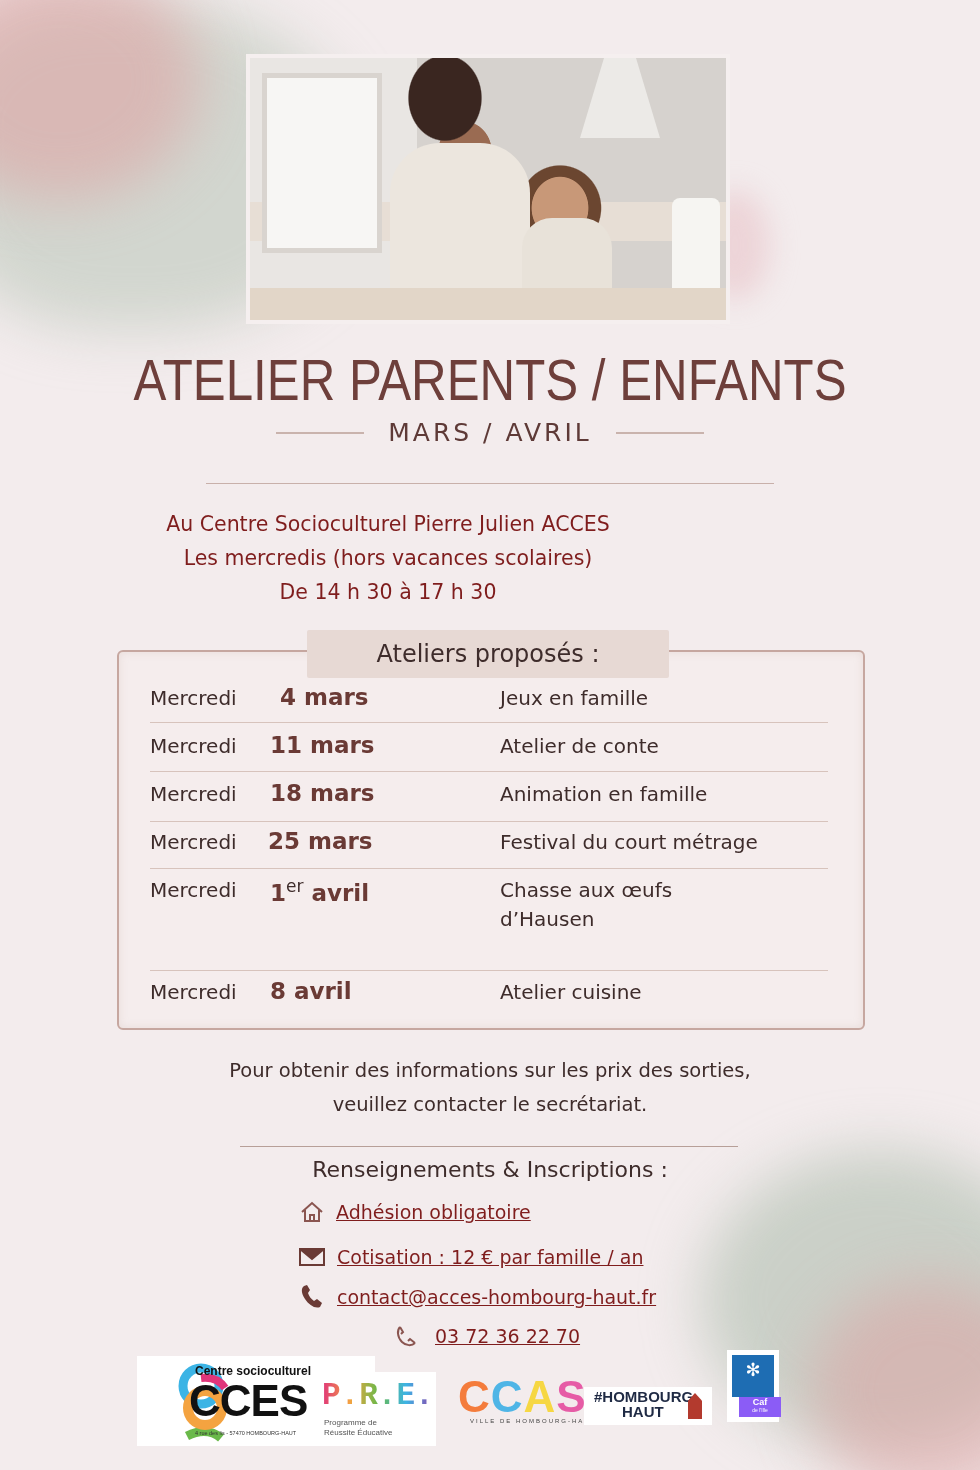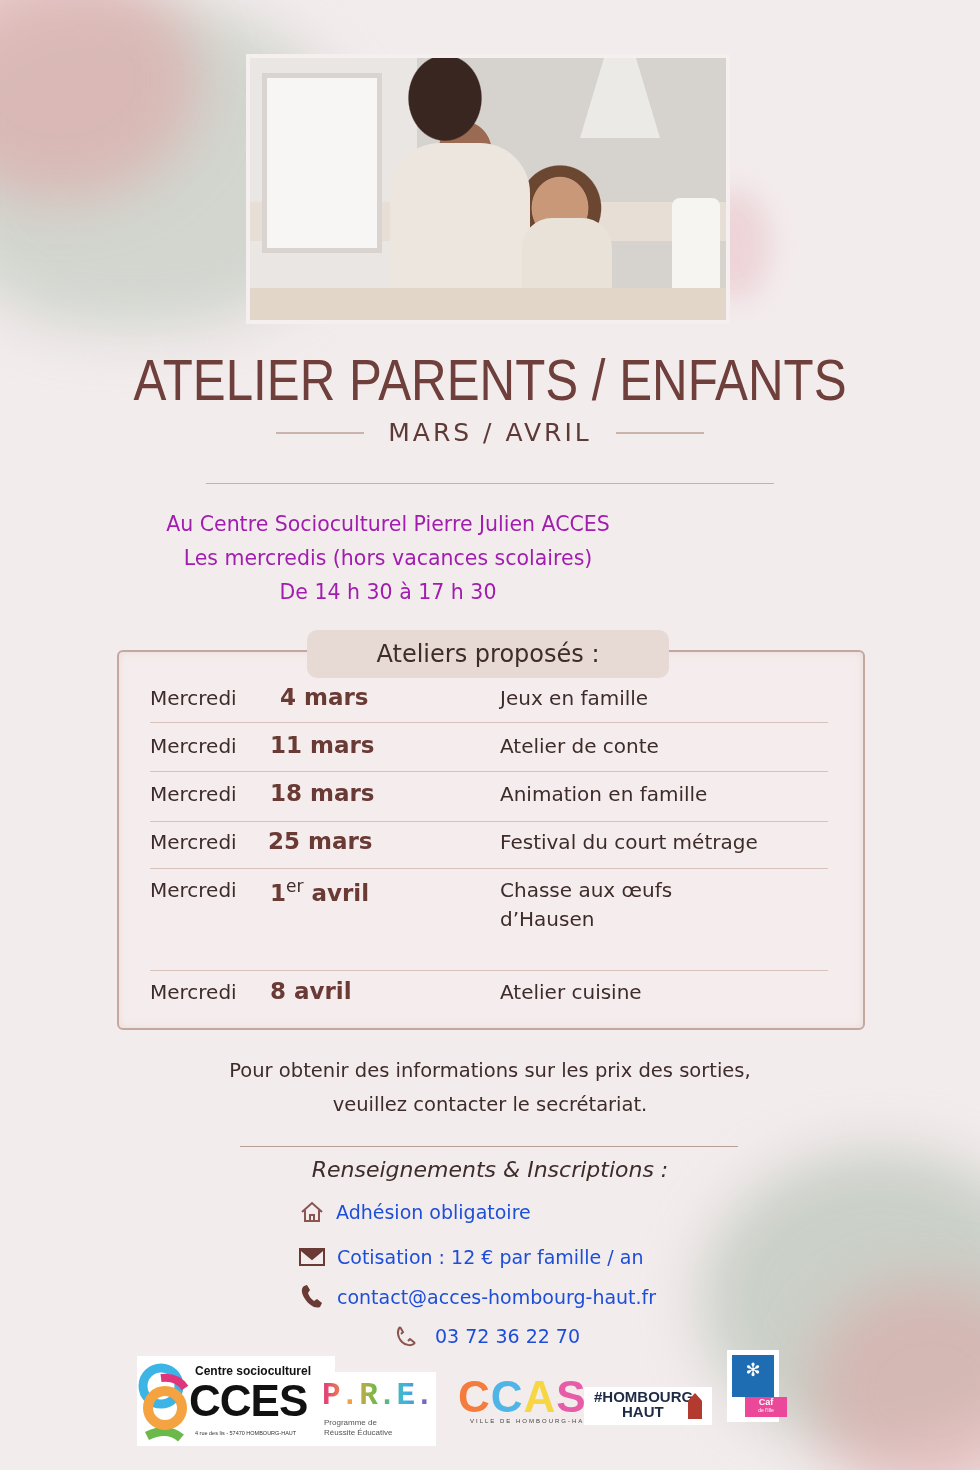--- a/index.html
+++ b/index.html
@@ -39,47 +39,47 @@
     position:absolute; left:0; width:980px; top:346px; text-align:center;
     font-family:"Liberation Sans", sans-serif; font-size:58px; color:#6e3f3b;
     letter-spacing:0px; transform:scaleX(0.85); transform-origin:center;
   }
   .subtitle-row { position:absolute; left:0; width:980px; top:418px; display:flex; justify-content:center; align-items:center; gap:24px; }
   .subtitle-row .rule { width:88px; height:2px; background:#c9b3ad; }
   .subtitle { font-family:"DejaVu Sans", sans-serif; font-size:25px; letter-spacing:3px; color:#5e3a37; }
 
   .hr-top { position:absolute; left:206px; top:483px; width:568px; height:1px; background:#c8b0aa; }
 
-  .venue { position:absolute; left:0; width:776px; top:507px; text-align:center; font-size:20.5px; line-height:34px; color:#a21caf; }
+  .venue { position:absolute; left:0; width:776px; top:507px; text-align:center; font-size:20.5px; line-height:34px; color:#7f1d1d; }
 
   .table-box {
     position:absolute; left:117px; top:650px; width:744px; height:376px;
     border:2px solid #c6a7a0; border-radius:6px; background:rgba(245,238,236,0.55);
     box-shadow:inset 0 0 8px rgba(200,170,160,0.25);
   }
   .table-tab {
     position:absolute; left:307px; top:630px; width:362px; height:48px;
     background:#e7d9d4; display:flex; align-items:center; justify-content:center;
-    font-size:24px; color:#3e2c2b; border-radius:10px;
+    font-size:24px; color:#3e2c2b; border-radius:2px;
   }
   .row { position:absolute; left:150px; width:678px; border-bottom:1px solid #d7c3bc; }
   .row .day { position:absolute; left:0; top:0; font-size:20px; color:#3e2c2b; }
   .row .date { position:absolute; left:120px; top:-2px; font-size:23px; font-weight:bold; color:#6a3a35; }
   .row .date sup { font-size:17px; font-weight:normal; color:#3e2c2b; }
   .row .activity { position:absolute; left:350px; top:0; font-size:20px; line-height:29px; color:#3e2c2b; }
   .row .activity .small { font-size:15px; }
 
   .info { position:absolute; left:0; width:980px; top:1054px; text-align:center; font-size:19.5px; line-height:34px; color:#3e2c2b; }
   .hr-bottom { position:absolute; left:240px; top:1146px; width:498px; height:1px; background:#b79f98; }
-  .contact-title { position:absolute; left:0; width:980px; top:1157px; text-align:center; font-size:22px; color:#3e2c2b;font-style:italic; }
-
-  .contact-line { position:absolute; display:flex; align-items:center; gap:12px; font-size:19px; color:#1d4ed8; }
+  .contact-title { position:absolute; left:0; width:980px; top:1157px; text-align:center; font-size:22px; color:#3e2c2b; }
+
+  .contact-line { position:absolute; display:flex; align-items:center; gap:12px; font-size:19px; color:#7f1d1d;text-decoration:underline; }
   .contact-line svg { flex:none; }
   .logo { position:absolute; background:#fff; }
-  .logo-acces { left:137px; top:1356px; width:198px; height:90px; }
+  .logo-acces { left:137px; top:1356px; width:198px; height:90px;padding-left:40px; }
   .logo-pre { left:316px; top:1372px; width:120px; height:74px; }
   .logo-ccas { left:456px; top:1372px; width:148px; height:56px; background:transparent; }
   .logo-hombourg { left:584px; top:1387px; width:128px; height:38px; }
   .logo-caf { left:727px; top:1350px; width:52px; height:72px; }
 </style>
 </head>
 <body>
 
 <div class="bg-wash wash-tl-green"></div>
 <div class="bg-wash wash-tl-pink"></div>
@@ -215,17 +215,17 @@
     <div>#HOMBOURG</div>
     <div style="padding-left:28px;">HAUT</div>
   </div>
   <div style="position:absolute;left:104px;top:6px;width:14px;height:26px;background:#b33a2e;clip-path:polygon(50% 0,100% 30%,100% 100%,0 100%,0 30%);"></div>
 </div>
 
 <div class="logo logo-caf">
   <div style="position:absolute;left:5px;top:5px;width:42px;height:42px;background:#1e6db3;">
     <div style="position:absolute;left:0;width:42px;top:4px;text-align:center;color:#fff;font-size:18px;">✻</div>
   </div>
-  <div style="position:absolute;left:18px;top:47px;width:42px;height:20px;background:#ec4899;text-align:center;color:#fff;">
+  <div style="position:absolute;left:12px;top:47px;width:42px;height:20px;background:#8b5cf6;text-align:center;color:#fff;">
     <div style="font-size:9px;font-weight:bold;line-height:10px;font-family:'Liberation Sans',sans-serif;">Caf</div>
     <div style="font-size:5px;line-height:7px;font-family:'Liberation Sans',sans-serif;">de l'Ille</div>
   </div>
 </div>
 
 </body></html>

